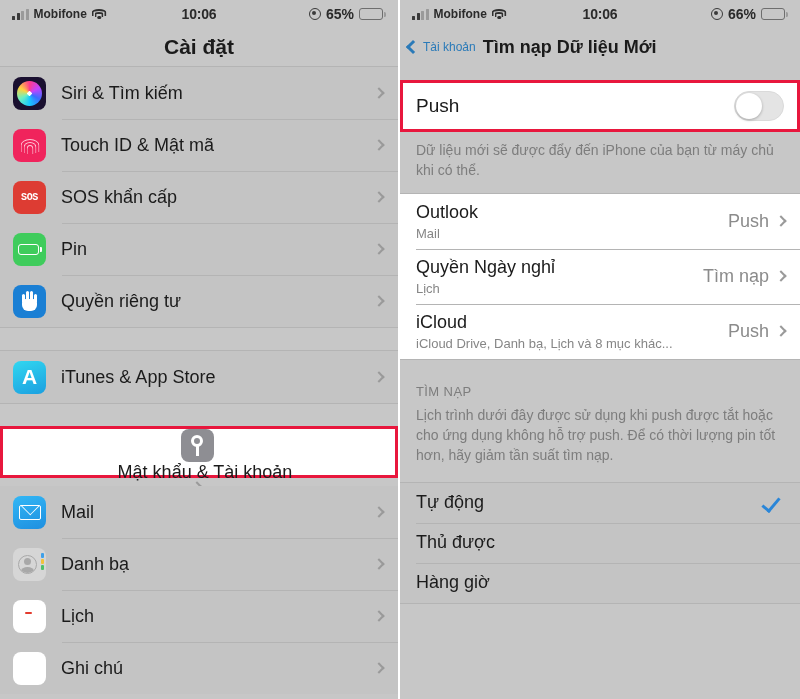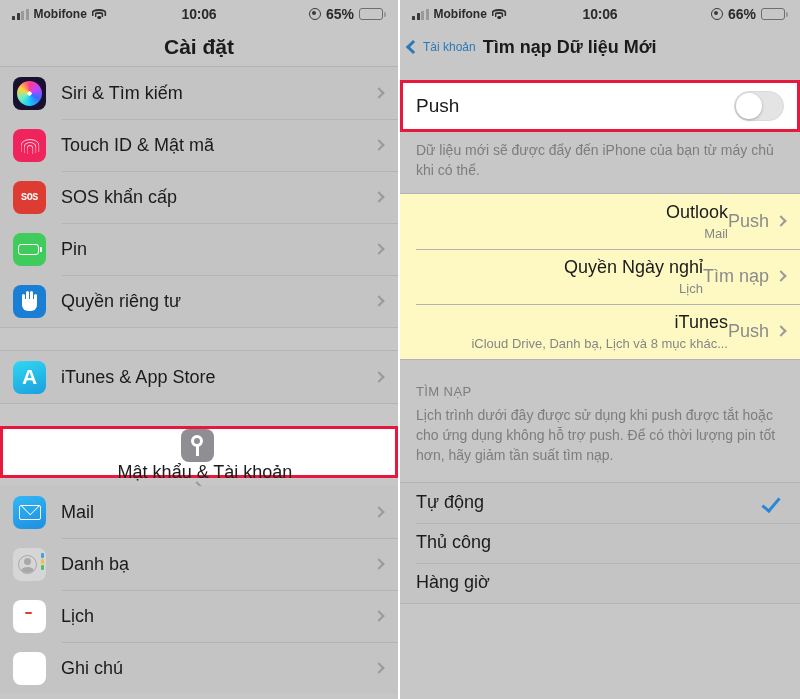--- a/index.html
+++ b/index.html
@@ -188,23 +188,22 @@
   }
   .footnote {
     padding: 9px 16px 12px 16px;
     font-size: 14px; line-height: 1.42; color: #7d7d7d;
     background: #c7c7c7;
   }
   .acct-row {
     display: flex; align-items: center;
     padding: 8px 13px 8px 16px;
     min-height: 52px;
-    background: #fef9c3;
+    background: #ffffff;
     position: relative;
-    text-align: right;
   }
   .acct-row + .acct-row::before {
     content: ""; position: absolute; left: 16px; right: 0; top: 0; height: 1px; background: #b4b4b4;
   }
   .acct-main { flex: 1; min-width: 0; }
   .acct-title { font-size: 18px; color: #1b1b1b; line-height: 1.22; }
   .acct-sub { font-size: 13px; color: #868686; margin-top: 2px; overflow: hidden; white-space: nowrap; text-overflow: ellipsis; }
   .acct-val { font-size: 18px; color: #8b8b8b; margin-right: 8px; }
   .sec-header {
     font-size: 13px; color: #7d7d7d; letter-spacing: .4px;
@@ -436,40 +435,40 @@
       <div class="acct-row">
         <span class="acct-main">
           <span class="acct-title" style="display:block">Quyền Ngày nghỉ</span>
           <span class="acct-sub" style="display:block">Lịch</span>
         </span>
         <span class="acct-val">Tìm nạp</span>
         <span class="chev"></span>
       </div>
       <div class="acct-row">
         <span class="acct-main">
-          <span class="acct-title" style="display:block">iTunes</span>
+          <span class="acct-title" style="display:block">iCloud</span>
           <span class="acct-sub" style="display:block">iCloud Drive, Danh bạ, Lịch và 8 mục khác...</span>
         </span>
         <span class="acct-val">Push</span>
         <span class="chev"></span>
       </div>
     </div>
     <div class="divline"></div>
 
     <div class="sec-header">TÌM NẠP</div>
     <div class="sec-note">Lịch trình dưới đây được sử dụng khi push được tắt hoặc cho ứng dụng không hỗ trợ push. Để có thời lượng pin tốt hơn, hãy giảm tần suất tìm nạp.</div>
 
     <div class="divline"></div>
     <div class="group">
       <div class="opt-row">
         <span class="opt-label">Tự động</span>
         <span class="check"></span>
       </div>
       <div class="opt-row">
-        <span class="opt-label">Thủ công</span>
+        <span class="opt-label">Thủ được</span>
       </div>
       <div class="opt-row">
         <span class="opt-label">Hàng giờ</span>
       </div>
     </div>
     <div class="divline"></div>
   </div>
 </div>
 
 </body></html>

